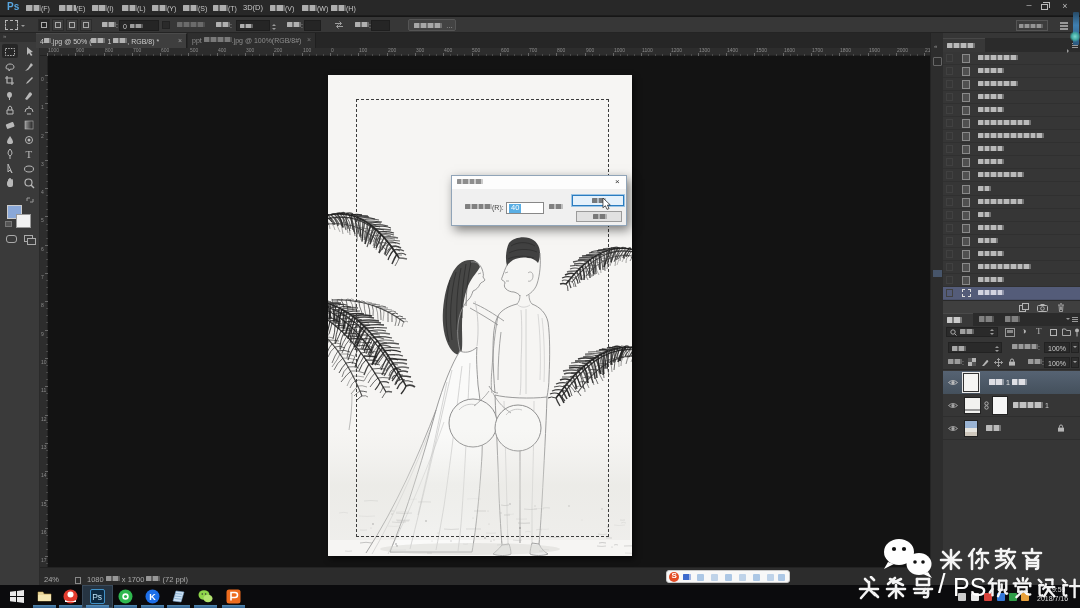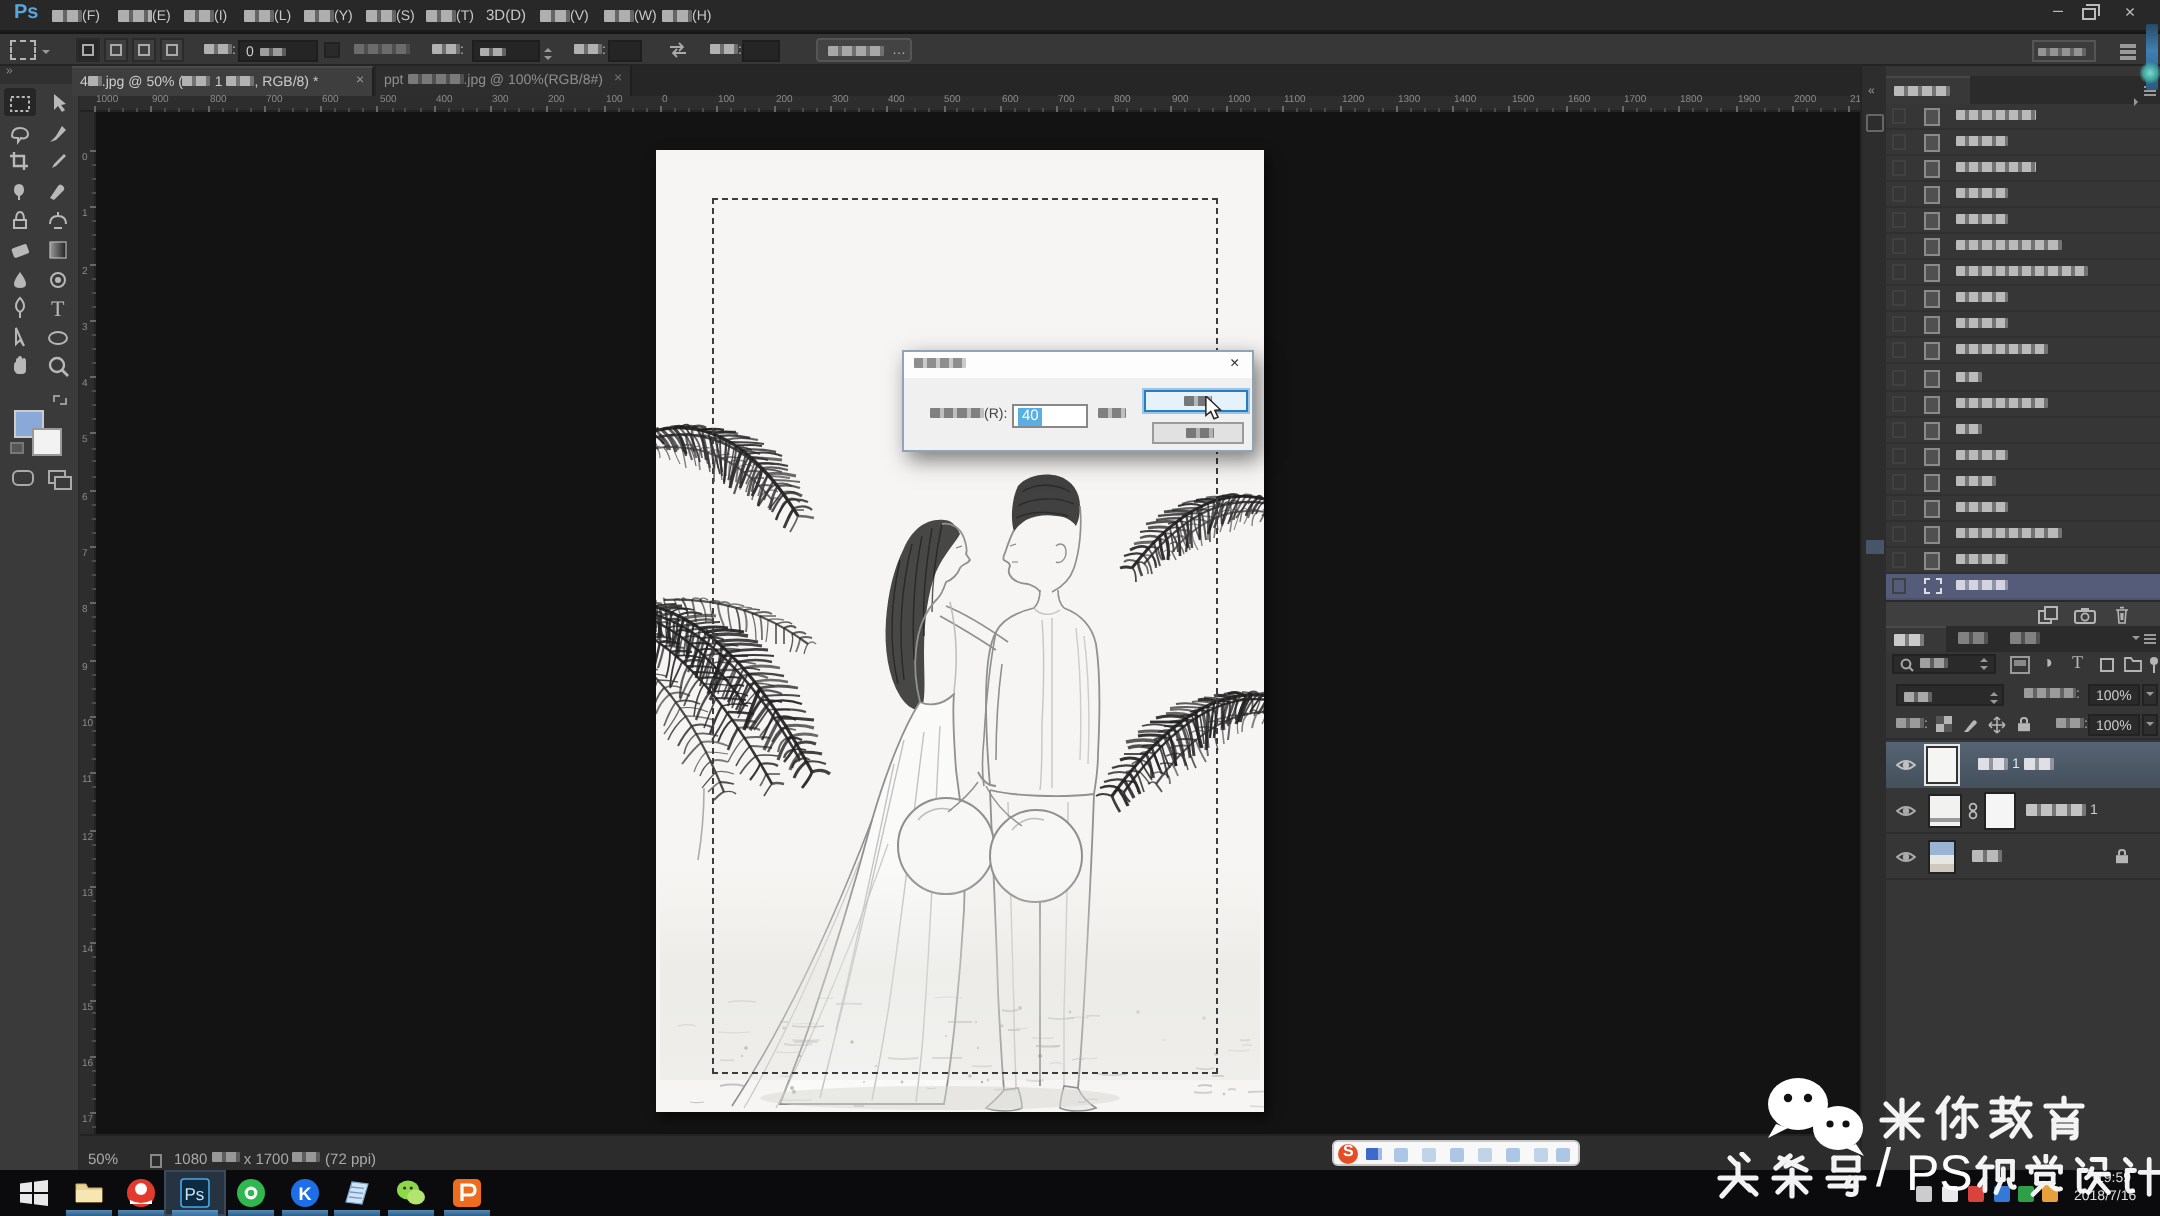--- a/index.html
+++ b/index.html
@@ -1148,21 +1148,21 @@
             <path d="M586 382 Q583 381 580 382" stroke="#2b2b2b" stroke-width="0.8" fill="none" opacity="0.80"></path>
             <path d="M582 387 Q585 387 585 392" stroke="#2b2b2b" stroke-width="0.9" fill="none" opacity="0.66"></path>
             <path d="M582 387 Q580 385 576 387" stroke="#2b2b2b" stroke-width="0.8" fill="none" opacity="0.64"></path>
             <path d="M578 392 Q579 393 581 396" stroke="#2b2b2b" stroke-width="0.9" fill="none" opacity="0.78"></path>
             <path d="M578 392 Q577 390 574 392" stroke="#2b2b2b" stroke-width="0.8" fill="none" opacity="0.75"></path>
           </svg>
           <div class="a" style="left:28px;top:24px;width:253px;height:438px;border:1px dashed #3c3c3c;"></div>
         </div>
       </div>
       <div class="a" style="left:40px;top:534px;width:890px;height:18px;background:#2c2c2c;border-top:1px solid #222;">
-        <span class="tx" style="left:4px;top:8px;font-size:7.5px;color:#aaa;">50%</span>
+        <span class="tx" style="left:4px;top:8px;font-size:7.5px;color:#aaa;">24%</span>
         <span class="a" style="left:35px;top:9px;width:6px;height:7px;border:1px solid #888;"></span>
         <span class="tx" style="left:47px;top:8px;font-size:7.5px;color:#aaa;">1080 <i class="g" style="width:14px;height:5px;background:repeating-linear-gradient(90deg,rgba(170,170,170,0.85) 0 5px,rgba(170,170,170,0.38) 5px 7px);"></i> x 1700 <i class="g" style="width:14px;height:5px;background:repeating-linear-gradient(90deg,rgba(170,170,170,0.85) 0 5px,rgba(170,170,170,0.38) 5px 7px);"></i> (72 ppi)</span>
       </div>
       <div class="a" style="left:930px;top:0;width:13px;height:552px;background:#2d2d2d;border-left:1px solid #242424;">
         <span class="tx" style="left:3px;top:10px;font-size:6px;color:#999;">«</span>
         <span class="a" style="left:2px;top:24px;width:9px;height:9px;border:1px solid #666;border-radius:1px;"></span>
         <span class="a" style="left:2px;top:237px;width:9px;height:7px;background:#47556a;"></span>
       </div>
       <div class="a" style="left:943px;top:0;width:137px;height:552px;background:#363636;">
         <div class="a" style="left:0;top:5px;width:137px;height:14px;background:#2b2b2b;">

